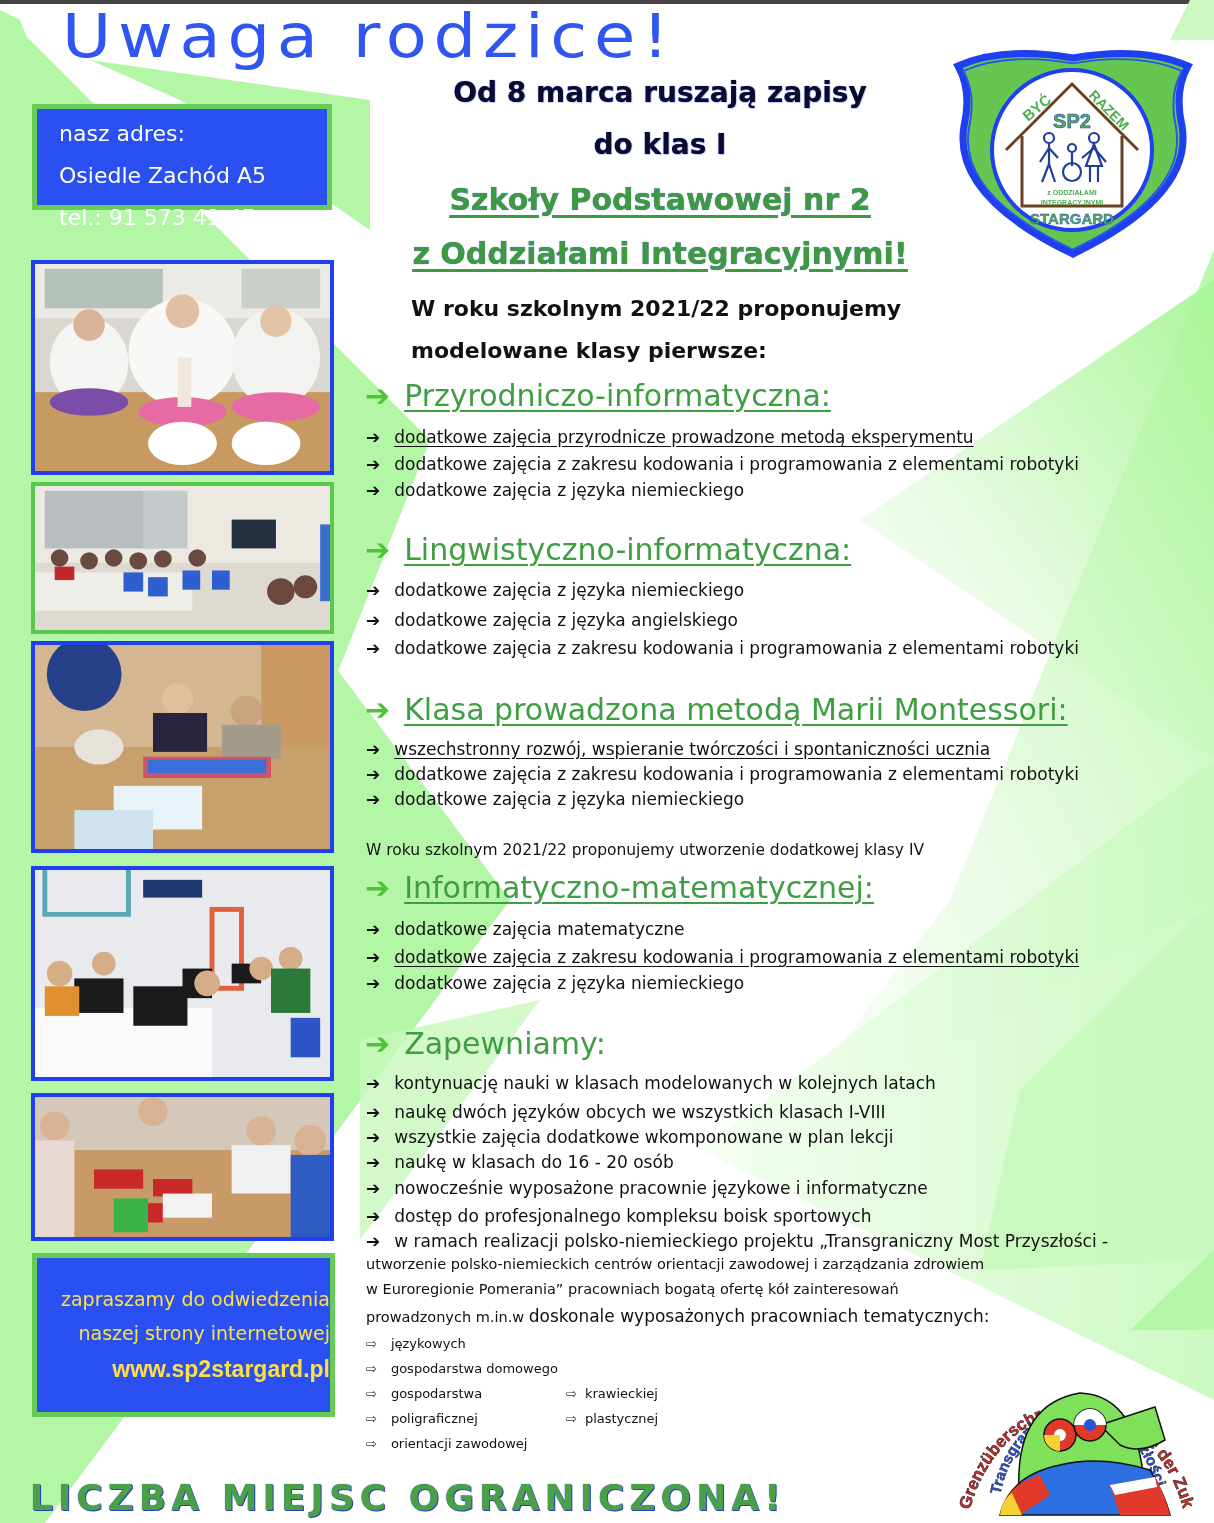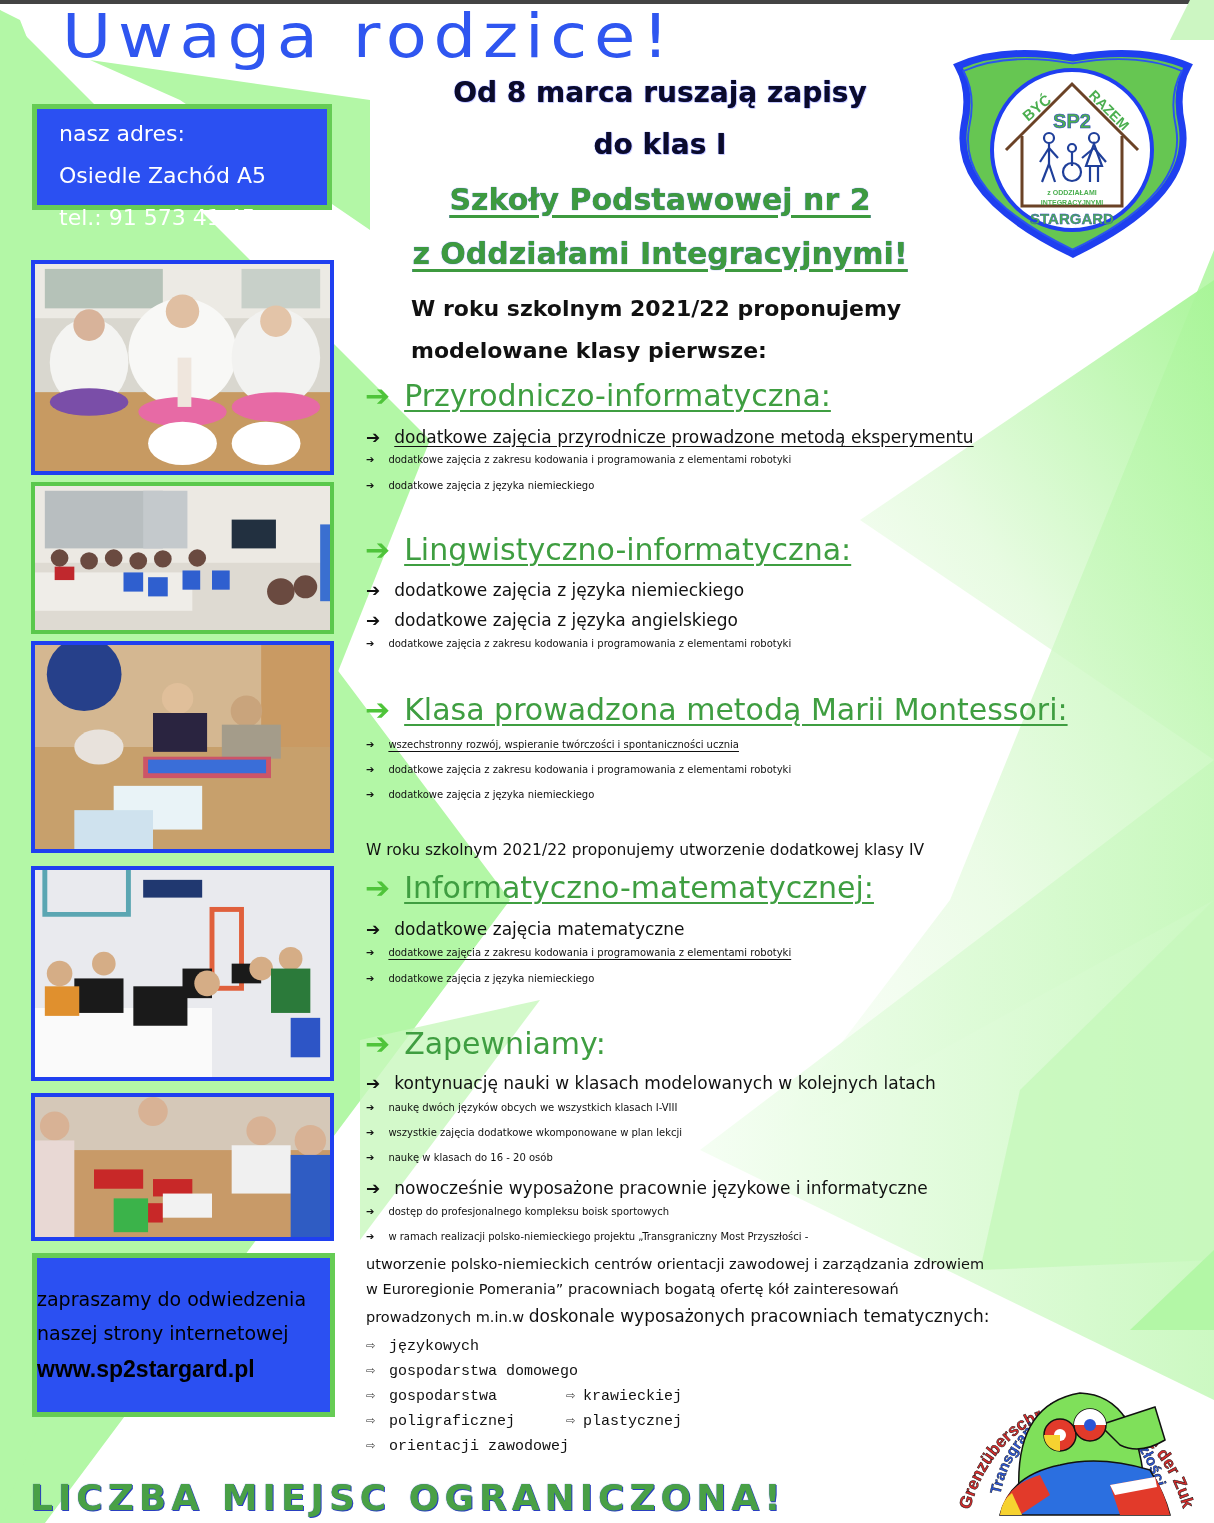--- a/index.html
+++ b/index.html
@@ -30,45 +30,45 @@
     font-weight: bold; font-size: 30px; color: #3d9a3f;
     text-decoration: underline; text-underline-offset: 5px;
     text-shadow: 0 0 1px #2440c8;
   }
 
   .box {
     position: absolute; background: #2b50f2; border: 5px solid #66cc55;
     color: #fff;
   }
   .addr-line { position: absolute; left: 22px; font-size: 22px; color: #fff; }
-  .web-line { position: absolute; width: 100%; text-align: left; font-size: 19px; color: #000000; }
+  .web-line { position: absolute; width: 100%; text-align: right; font-size: 19px; color: #fde047; }
   .web-url { font-family: "Liberation Sans", sans-serif; font-weight: bold; font-size: 23px; }
 
   .photo {
     position: absolute; border: 4px solid #1f3ff0; overflow: hidden;
   }
   .photo.green { border-color: #5ac84c; }
   .photo svg { display: block; width: 100%; height: 100%; }
 
   .intro { position: absolute; left: 365px; font-weight: bold; font-size: 22px; color: #111; margin-left: 46px; }
   .section-title {
     position: absolute; left: 365px; font-size: 30px; color: #3f9e41;
     white-space: nowrap;
   }
   .section-title .arr { color: #4fc43a; font-weight: bold; margin-right: 14px; }
   .section-title .txt { text-decoration: underline; text-underline-offset: 4px; text-decoration-thickness: 2px; }
   .bullet {
-    position: absolute; left: 366px; font-size: 10px; color: #111; white-space: nowrap;
+    position: absolute; left: 366px; font-size: 17px; color: #111; white-space: nowrap;
   }
   .bullet.big { font-size: 17px; }
   .bullet .arr { font-weight: bold; margin-right: 14px; }
   .bullet .u { text-decoration: underline; text-underline-offset: 3px; }
   .plain { position: absolute; left: 366px; font-size: 15.5px; color: #111; white-space: nowrap; }
   .sub {
-    position: absolute; font-size: 15px; color: #111; white-space: nowrap; font-family: Liberation Mono, monospace;
+    position: absolute; font-size: 13px; color: #111; white-space: nowrap;
   }
   .sub .arr { margin-right: 14px; color: #333; }
 
   .footer {
     position: absolute; left: 30px; top: 1477px; font-size: 36px; font-weight: bold;
     color: #49a046; letter-spacing: 5px; font-family: "DejaVu Sans", sans-serif;
     text-shadow: 0 0 1px #2a40c0, 1px 1px 0 #2a40c0;
   }
   .logo { position: absolute; }
 </style>

